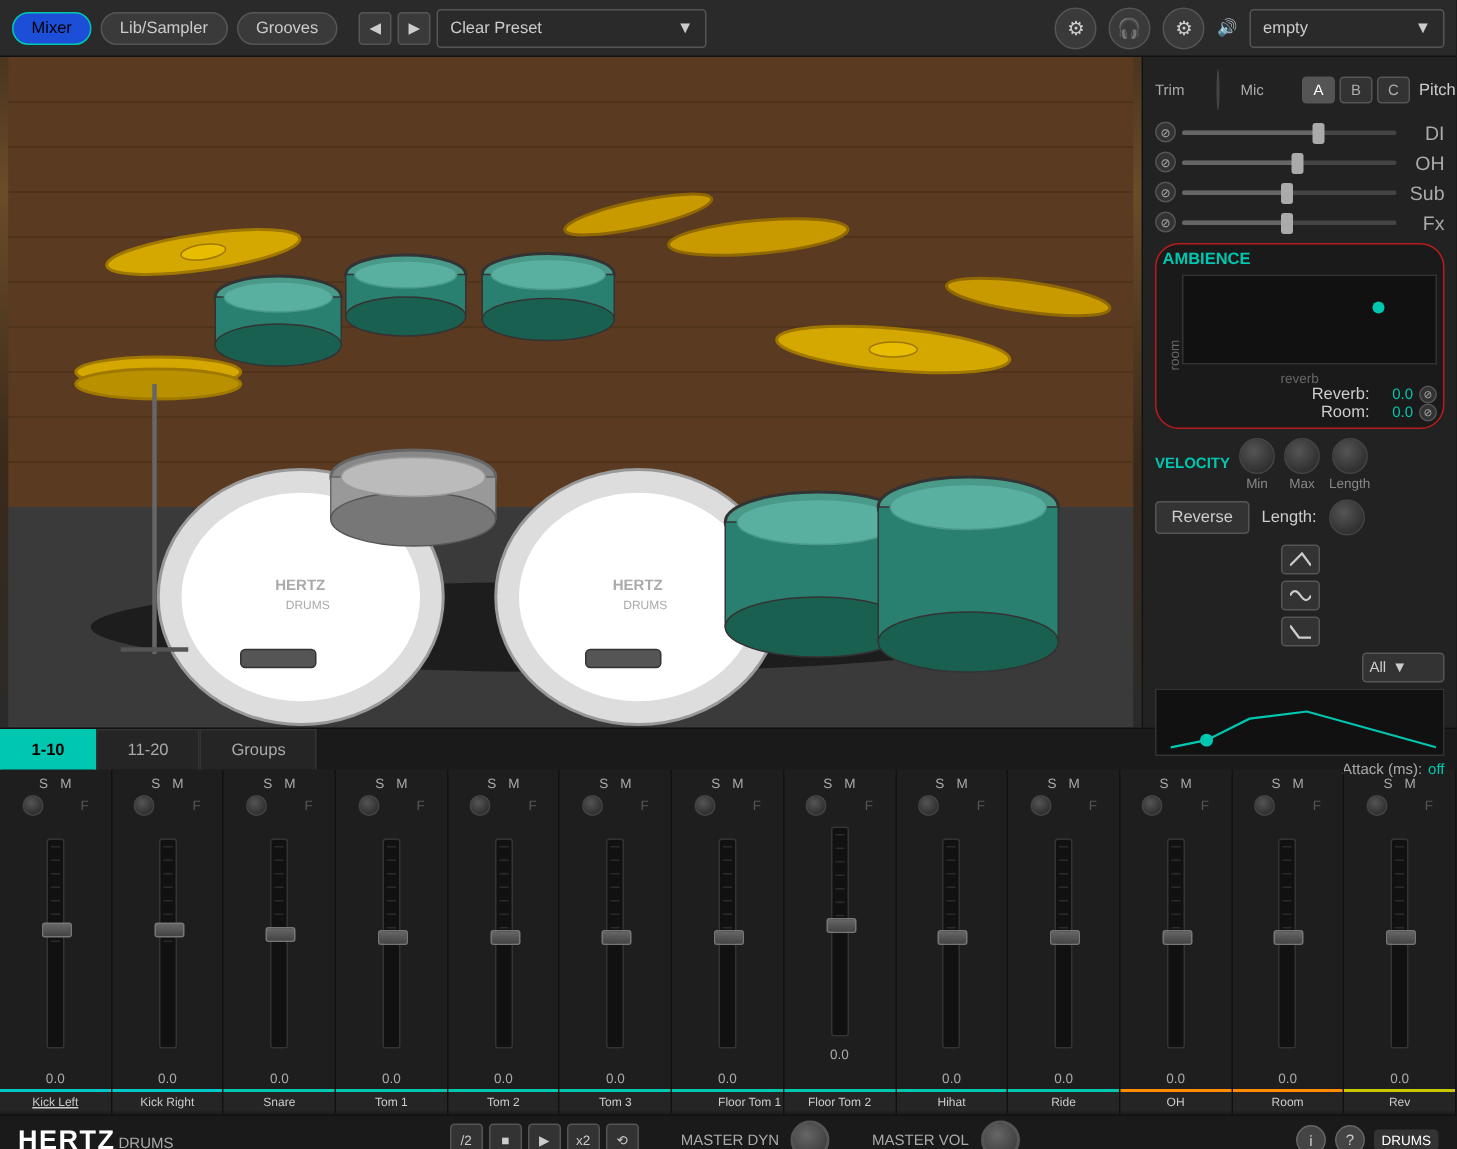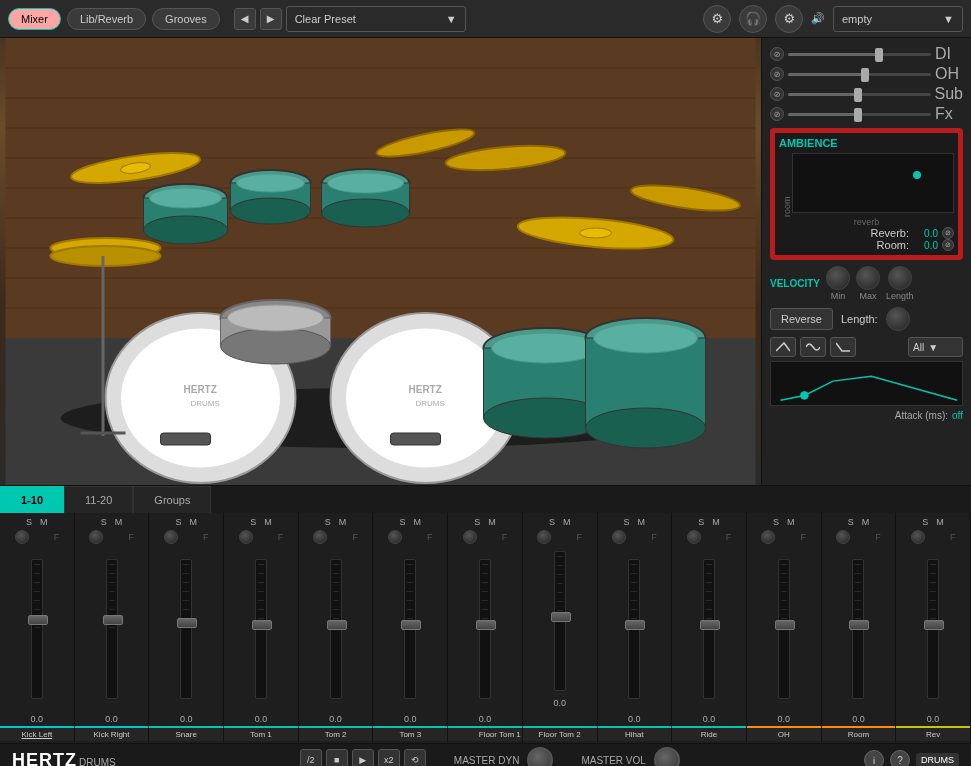--- a/index.html
+++ b/index.html
@@ -26,21 +26,21 @@
     .nav-btn {
       padding: 4px 12px;
       border-radius: 14px;
       border: 1px solid #555;
       background: #3a3a3a;
       color: #ccc;
       font-size: 11px;
       cursor: pointer;
     }
     .nav-btn.active {
-      background: #fca5a5;
+      background: #1d4ed8;
       color: #000;
       border-color: #00c8b0;
     }
     .preset-area {
       display: flex;
       align-items: center;
       gap: 4px;
       margin-left: 8px;
     }
     .preset-arrow {
@@ -210,28 +210,28 @@
       width: 8px;
       height: 14px;
       background: #aaa;
       border-radius: 2px;
       position: absolute;
       top: -5px;
       cursor: pointer;
     }
     .channel-label-right {
       color: #aaa;
-      font-size: 16px;
+      font-size: 13px;
       min-width: 28px;
-      text-align: left;
+      text-align: right;
     }
     .ambience-section {
       background: #1a1a1a;
-      border: 5px solid #b91c1c;
-      border-radius: 4px;
+      border: 1px solid #b91c1c;
+      border-radius: 16px;
       padding: 4px;
     }
     .ambience-header {
       display: flex;
       justify-content: space-between;
       align-items: center;
       margin-bottom: 4px;
     }
     .ambience-grid {
       width: 100%;
@@ -301,20 +301,21 @@
     }
     .envelope-section {
       display: flex;
       flex-direction: column;
       gap: 4px;
     }
     .env-btn-row {
       display: flex;
       gap: 4px;
       align-items: center;
+      flex-direction: column;
     }
     .env-btn {
       width: 26px;
       height: 20px;
       background: #333;
       border: 1px solid #555;
       border-radius: 3px;
       display: flex;
       align-items: center;
       justify-content: center;
@@ -575,21 +576,21 @@
     .f-label {
       font-size: 9px;
       color: #555;
     }
   </style>
 </head>
 <body>
 
 <div class="top-nav">
   <button class="nav-btn active">Mixer</button>
-  <button class="nav-btn">Lib/Reverb</button>
+  <button class="nav-btn">Lib/Sampler</button>
   <button class="nav-btn">Grooves</button>
 
   <div class="preset-area">
     <div class="preset-arrow">◀</div>
     <div class="preset-arrow">▶</div>
     <div class="preset-dropdown">
       <span>Clear Preset</span>
       <span>▼</span>
     </div>
   </div>
@@ -686,20 +687,31 @@
       <rect x="96" y="218" width="3" height="180" fill="#666"></rect>
       <line x1="75" x2="120" y1="395" y2="395" stroke="#555" stroke-width="3"></line>
 
       <rect x="155" y="395" width="50" height="12" rx="3" fill="#555" stroke="#333" stroke-width="1"></rect>
       <rect x="385" y="395" width="50" height="12" rx="3" fill="#555" stroke="#333" stroke-width="1"></rect>
     </svg>
   </div>
 
   <div class="right-panel">
 
+    <div class="panel-row">
+      <span class="panel-label">Trim</span>
+      <div class="trim-knob"></div>
+      <span style="margin-left:8px;" class="panel-label">Mic</span>
+      <div class="mic-buttons">
+        <div class="mic-btn active">A</div>
+        <div class="mic-btn">B</div>
+        <div class="mic-btn">C</div>
+      </div>
+      <span class="pitch-label">Pitch</span>
+    </div>
 
     <div style="display:flex;flex-direction:column;gap:4px;">
       <div class="slider-row">
         <div class="phase-btn">⊘</div>
         <div class="slider-track" style="position:relative;">
           <div class="slider-fill" style="width:65%;"></div>
           <div class="slider-thumb" style="left:61%;"></div>
         </div>
         <span class="channel-label-right">DI</span>
       </div>

